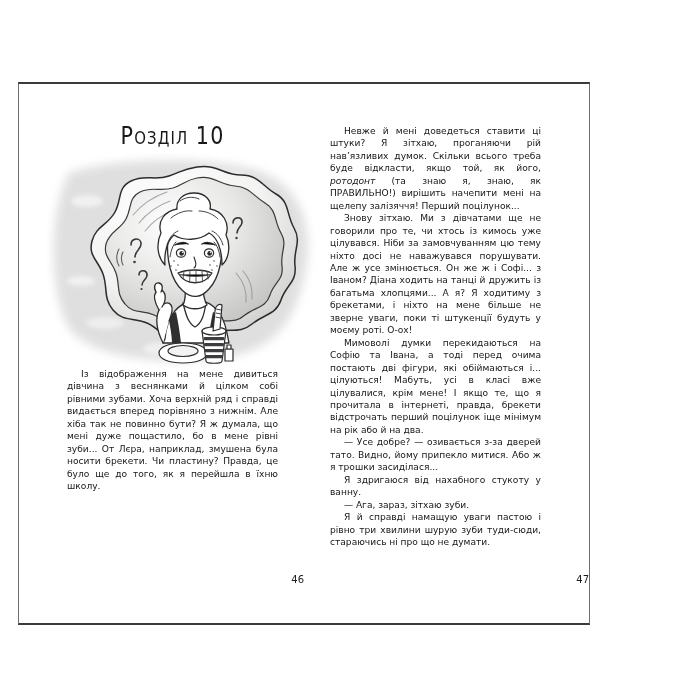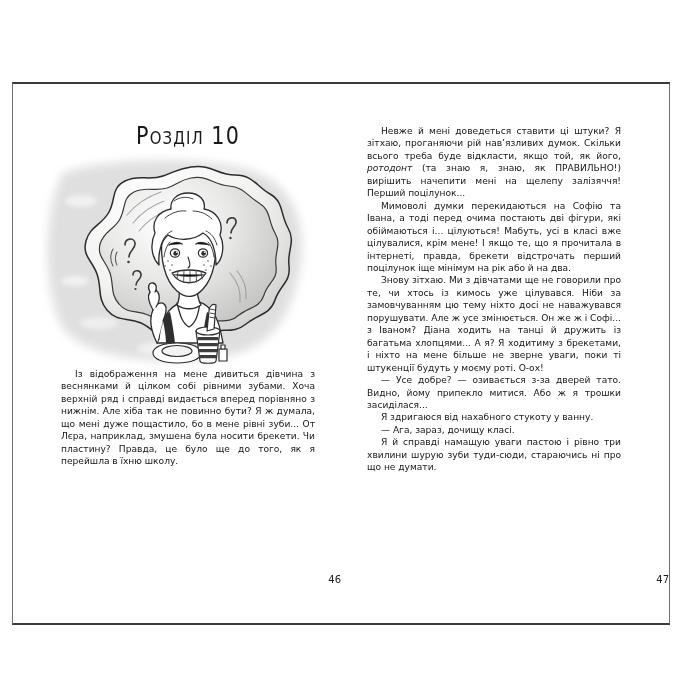--- a/index.html
+++ b/index.html
@@ -12,23 +12,23 @@
     width: 700px;
     height: 700px;
     overflow: hidden;
     font-family: "Liberation Sans", sans-serif;
     -webkit-font-smoothing: antialiased;
   }
 
   
   .spread {
     position: absolute;
-    left: 12px;
+    left: 18px;
     top: 82px;
-    width: 658px;
+    width: 572px;
     height: 543px;
     background: #ffffff;
     border-top: 2px solid #3b3b3f;
     border-bottom: 2px solid #3b3b3f;
     border-left: 1px solid #6d6d72;
     border-right: 1px solid #6d6d72;
     box-sizing: border-box;
     display: flex;
   }
   .page {
@@ -302,23 +302,23 @@
     <div class="body-text left-col">
       <p>Із відображення на мене дивиться дівчина з веснянками й цілком собі рівними зубами. Хоча верхній ряд і справді видається вперед порівняно з нижнім. Але хіба так не повинно бути? Я ж думала, що мені дуже пощастило, бо в мене рівні зуби... От Лєра, наприклад, змушена була носити брекети. Чи пластину? Правда, це було ще до того, як я перейшла в їхню школу.</p>
     </div>
 
     <div class="folio">46</div>
   </div>
 
   <div class="page page-right">
     <div class="body-text right-col" id="right-body">
         <p>Невже й мені доведеться ставити ці штуки? Я зітхаю, проганяючи рій нав’язливих думок. Скільки всього треба буде відкласти, якщо той, як його, <em>ротодонт</em> (та знаю я, знаю, як ПРАВИЛЬНО!) вирішить начепити мені на щелепу залізяччя! Перший поцілунок...</p>
+        <p>Знову зітхаю. Ми з дівчатами ще не говорили про те, чи хтось із кимось уже цілувався. Ніби за замовчуванням цю тему ніхто досі не наважувався порушувати. Але ж усе змінюється. Он же ж і Софі... з Іваном? Діана ходить на танці й дружить із багатьма хлопцями... А я? Я ходитиму з брекетами, і ніхто на мене більше не зверне уваги, поки ті штукенції будуть у моєму роті. О-ох!</p>
         <p>Мимоволі думки перекидаються на Софію та Івана, а тоді перед очима постають дві фігури, які обіймаються і... цілуються! Мабуть, усі в класі вже цілувалися, крім мене! І якщо те, що я прочитала в інтернеті, правда, брекети відстрочать перший поцілунок іще мінімум на рік або й на два.</p>
-        <p>Знову зітхаю. Ми з дівчатами ще не говорили про те, чи хтось із кимось уже цілувався. Ніби за замовчуванням цю тему ніхто досі не наважувався порушувати. Але ж усе змінюється. Он же ж і Софі... з Іваном? Діана ходить на танці й дружить із багатьма хлопцями... А я? Я ходитиму з брекетами, і ніхто на мене більше не зверне уваги, поки ті штукенції будуть у моєму роті. О-ох!</p>
         <p>— Усе добре? — озивається з-за дверей тато. Видно, йому припекло митися. Або ж я трошки засиділася...</p>
         <p>Я здригаюся від нахабного стукоту у ванну.</p>
-        <p>— Ага, зараз, дочищу класі.</p>
+        <p>— Ага, зараз, зітхаю зуби.</p>
         <p>Я й справді намащую уваги пастою і рівно три хвилини шурую зуби туди-сюди, стараючись ні про що не думати.</p>
       </div>
     <div class="folio">47</div>
   </div>
 
 </div>
 
 </body></html>

